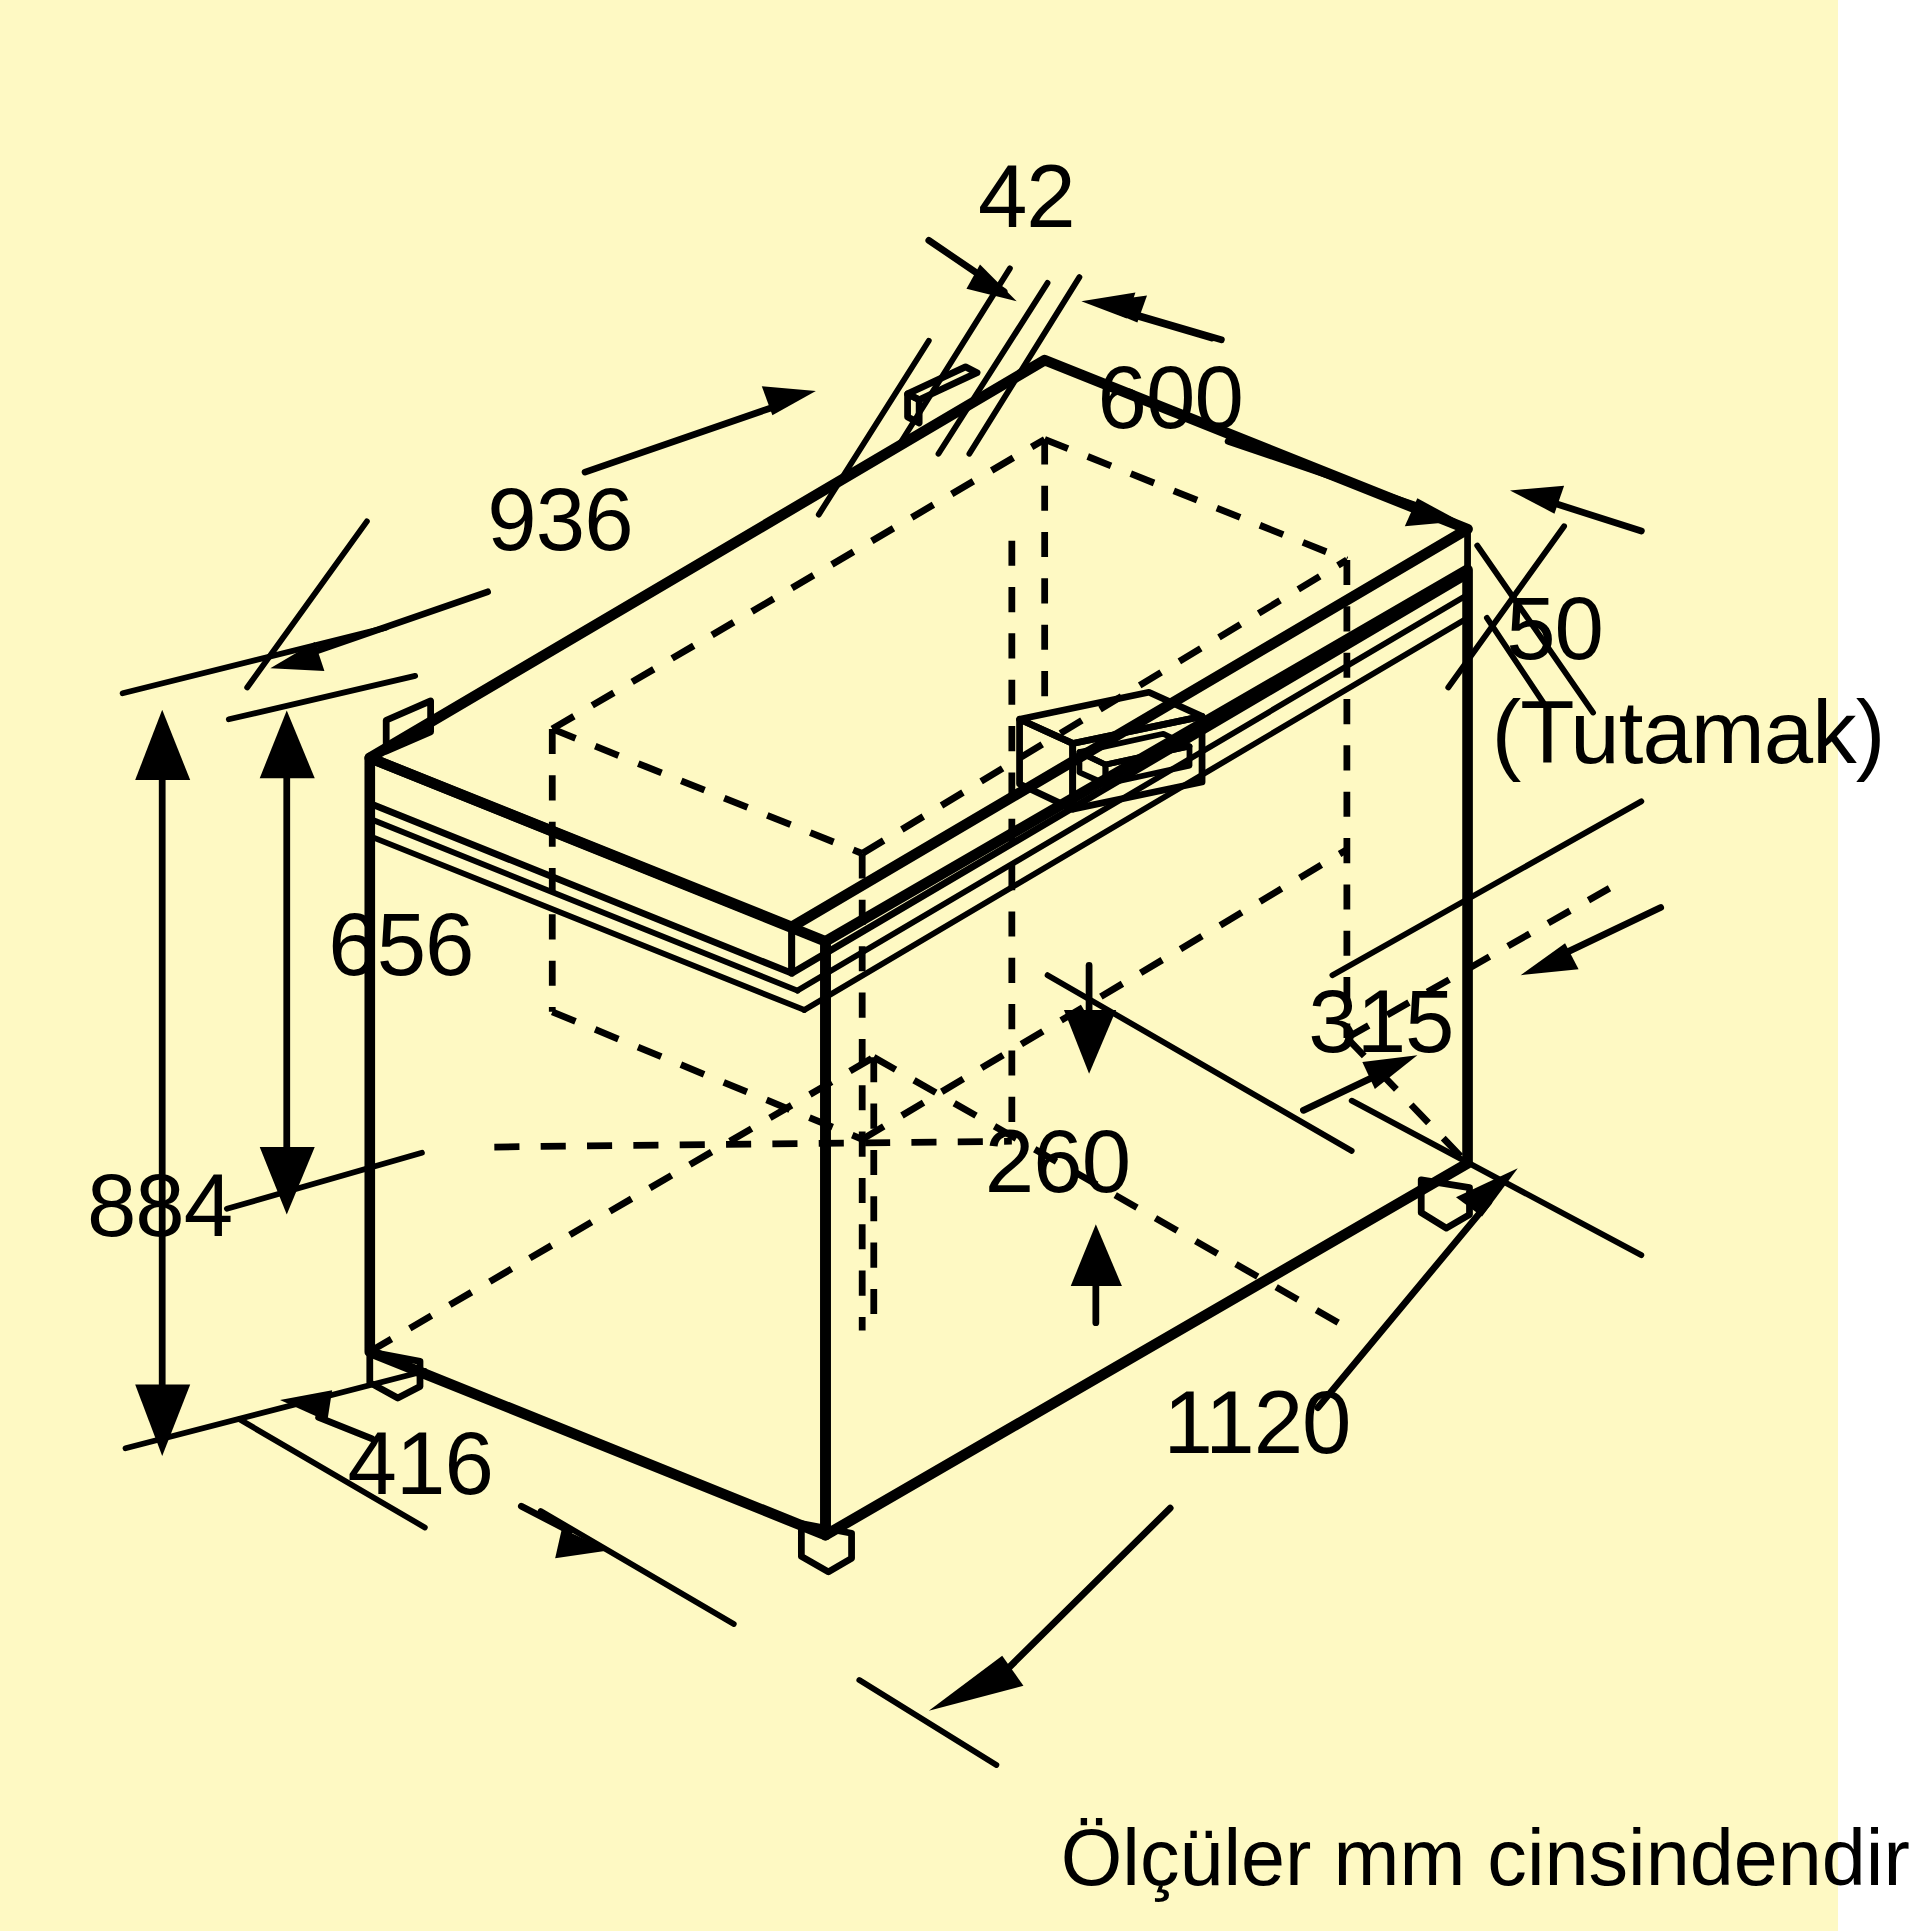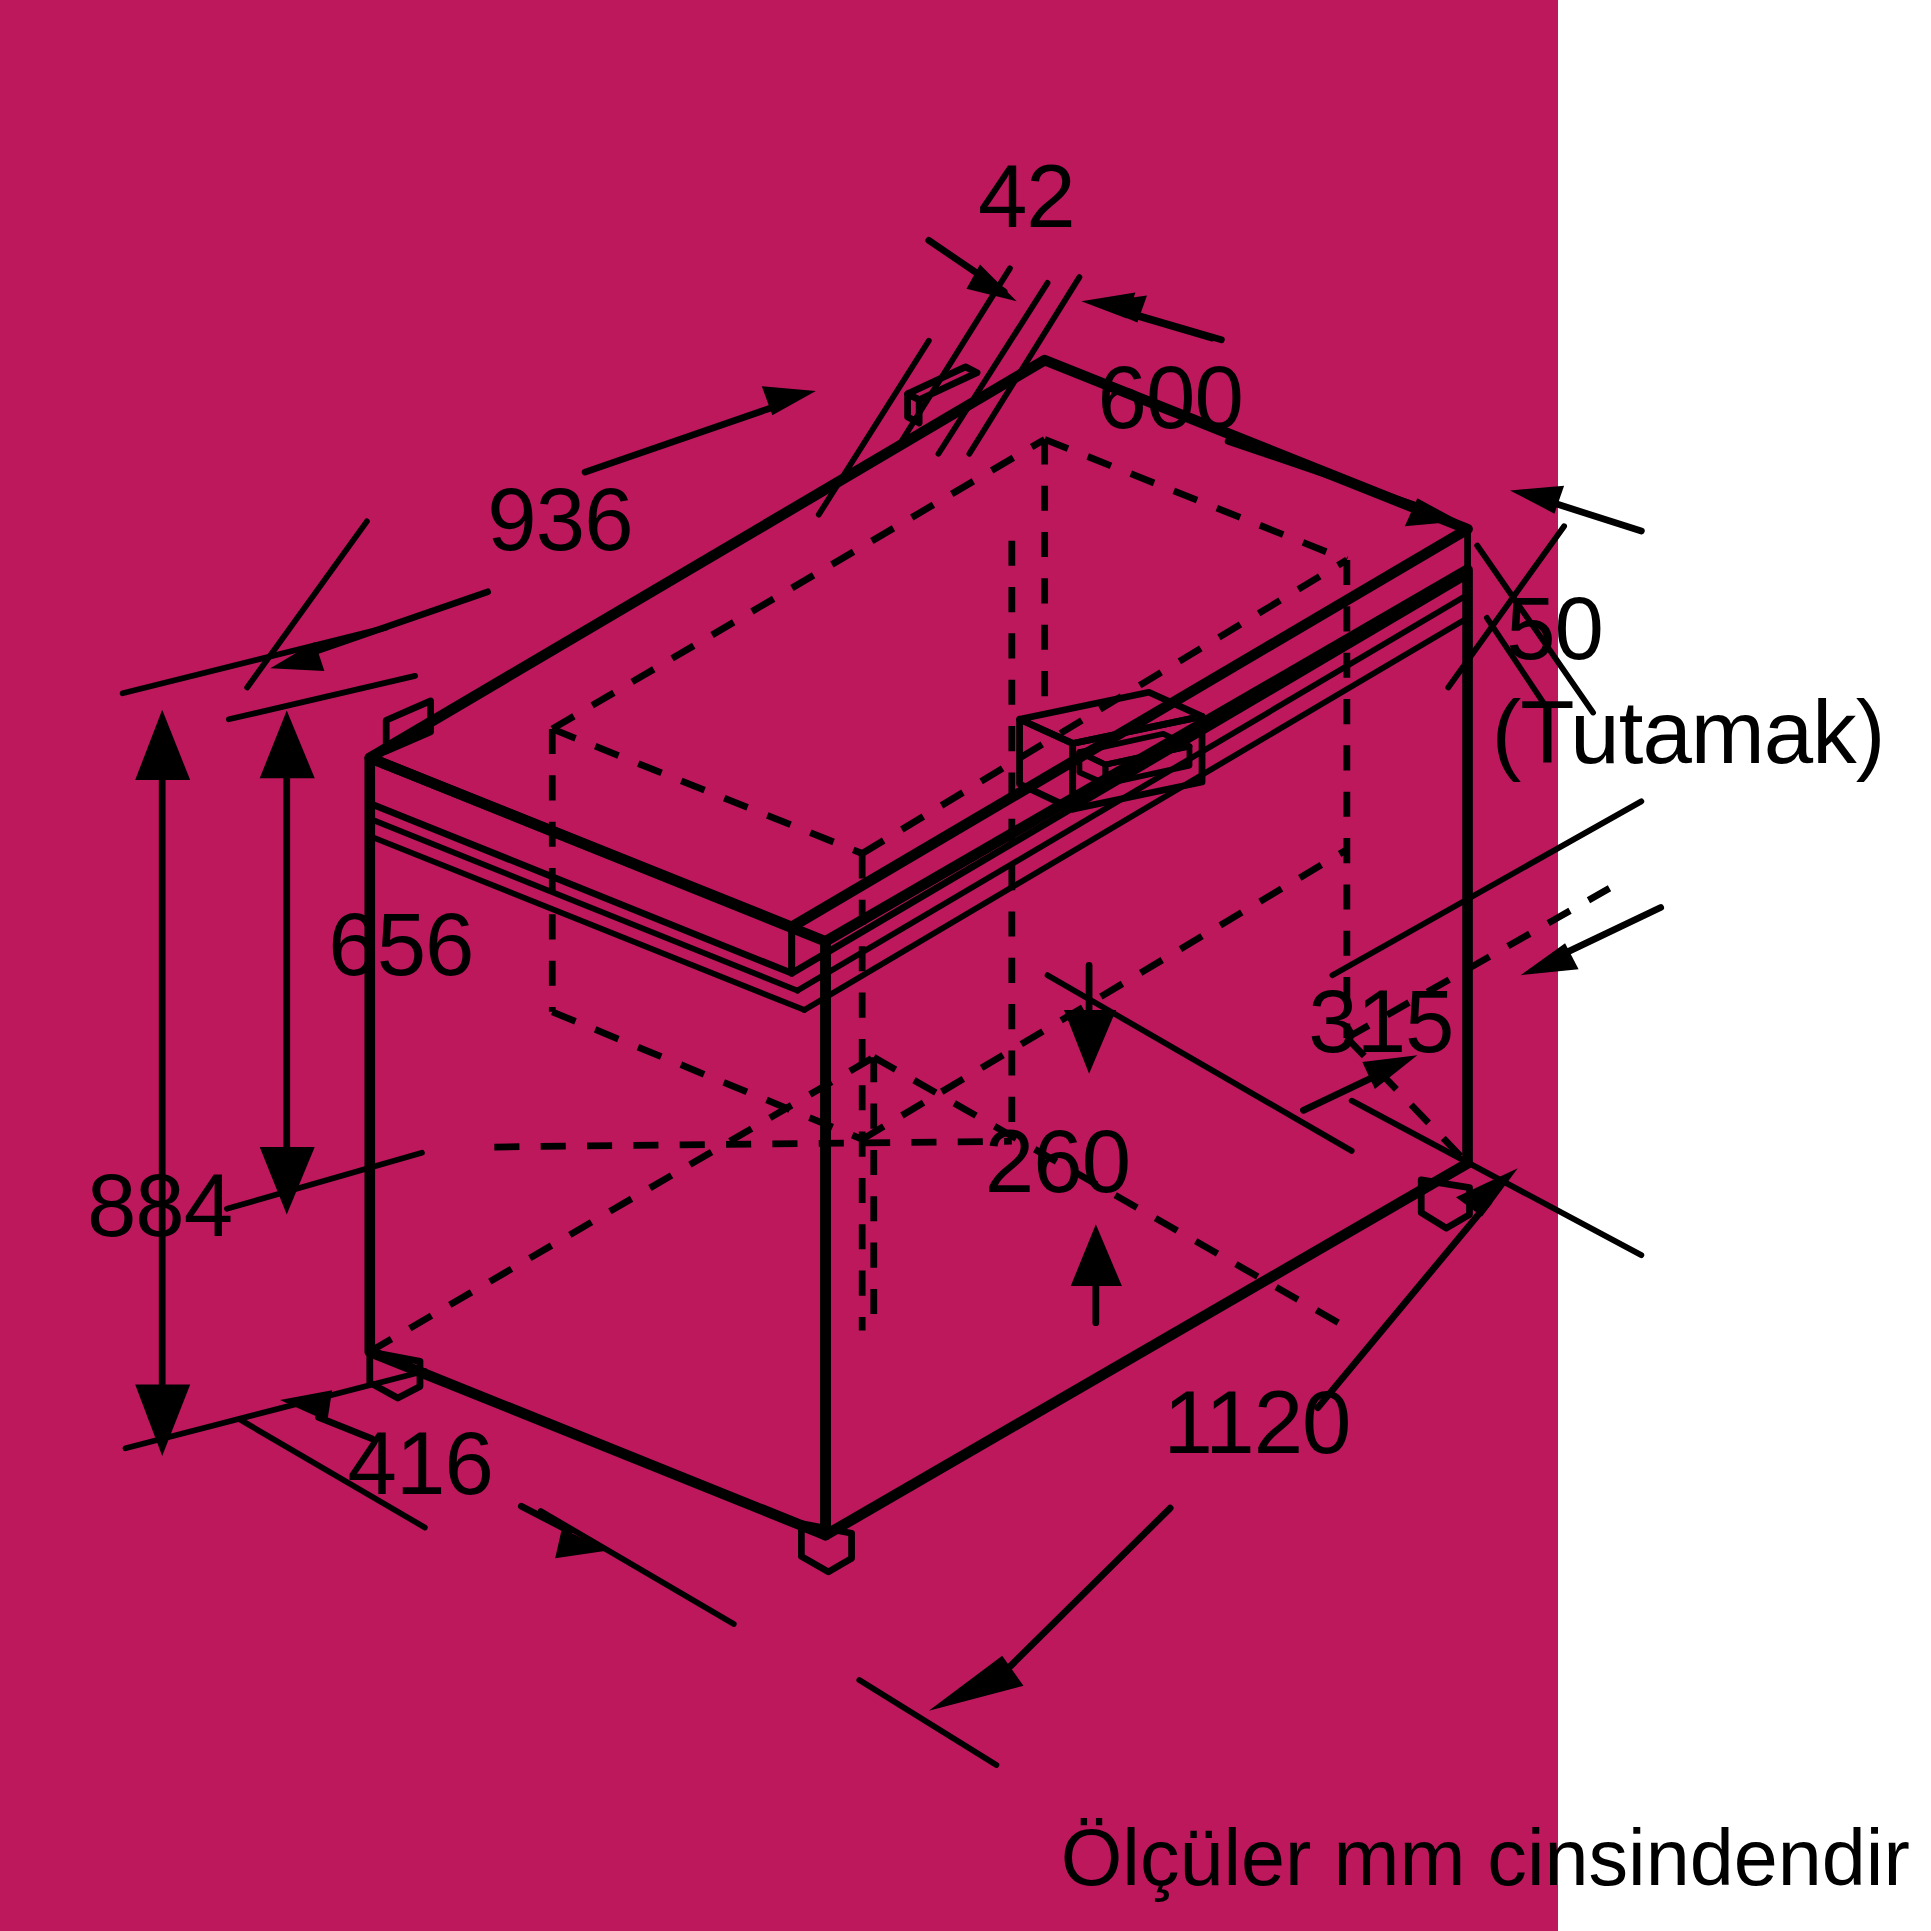--- a/index.html
+++ b/index.html
@@ -8,23 +8,23 @@
     background: #ffffff;
   }
   body {
     width: 1931px;
     height: 1931px;
     font-family: "Liberation Sans", sans-serif;
     overflow: hidden;
   }
   #drawing-root {
     position: relative;
-    width: 1558px;
+    width: 1838px;
     height: 1931px;
-    background: #be185d;
+    background: #fef9c3;
   }
   svg.tech-drawing {
     display: block;
     width: 1931px;
     height: 1931px;
   }
   .dim-text {
     font-family: "Liberation Sans", sans-serif;
     font-size: 92px;
     fill: #000000;

